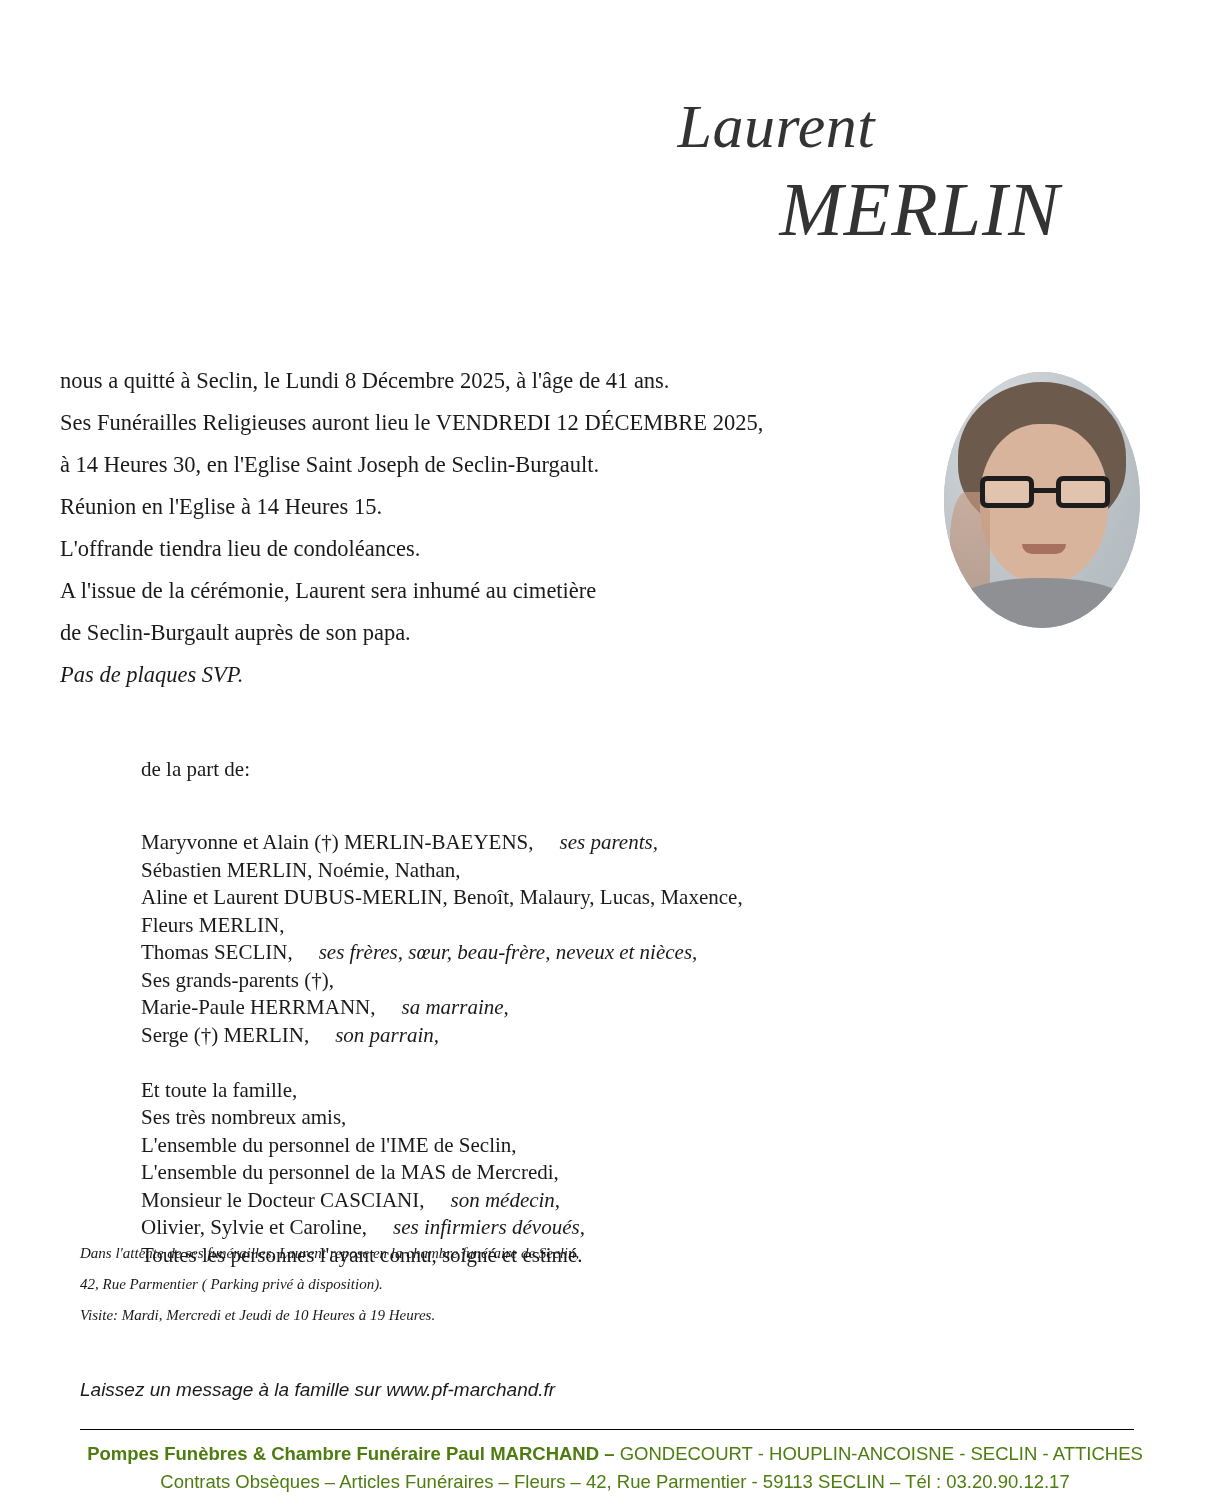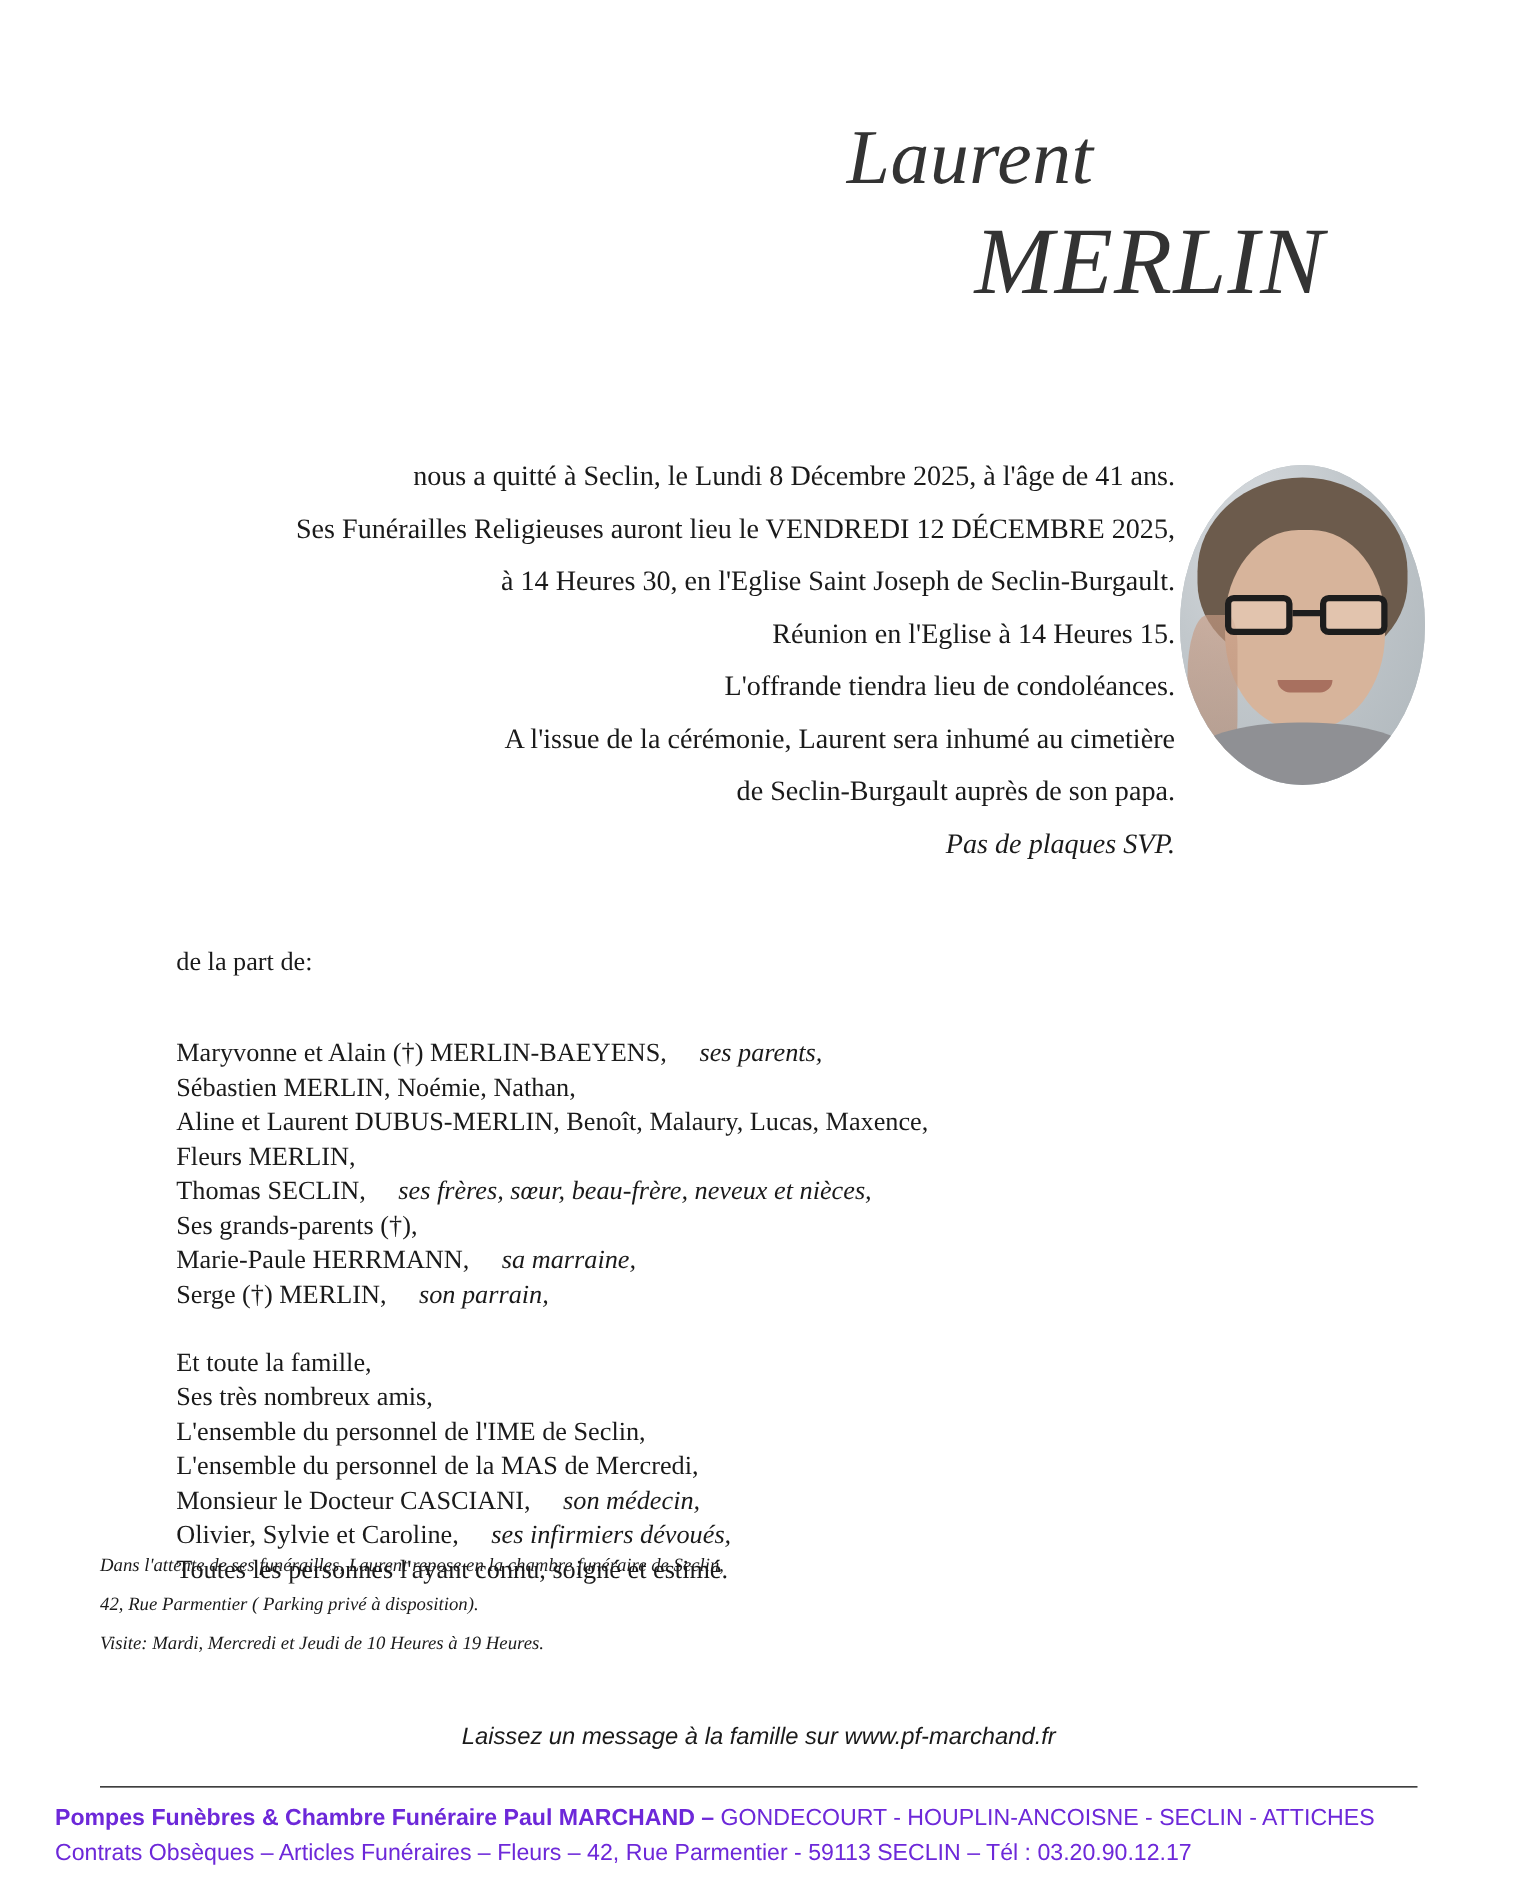--- a/index.html
+++ b/index.html
@@ -142,21 +142,21 @@
     border-radius: 40% 20% 30% 40%;
     opacity: .65;
   }
 
   
   .announce {
     position: absolute;
     top: 360px;
     left: 60px;
     width: 880px;
-    text-align: right;
+    text-align: left;
     font-size: 22.5px;
     line-height: 42px;
   }
   .announce .line {
     display: block;
     white-space: nowrap;
   }
   .announce .line.italic {
     font-style: italic;
   }
@@ -199,44 +199,45 @@
     line-height: 31px;
   }
   .chamber .line { display: block; }
 
   
   .message {
     position: absolute;
     top: 1379px;
     left: 80px;
     width: 1054px;
-    text-align: center;
+    text-align: left;
     font-family: "Liberation Sans", sans-serif;
     font-style: italic;
     font-size: 19px;
   }
 
   
   .footer-rule {
     position: absolute;
     top: 1429px;
     left: 80px;
     width: 1054px;
     height: 1px;
     background: #000000;
   }
   .footer {
     position: absolute;
     top: 1440px;
-    left: 44px;
+    left: 68px;
     width: 1094px;
+    text-align: center;
     font-family: "Liberation Sans", sans-serif;
     font-size: 18.5px;
     line-height: 28px;
-    color: #6d28d9;
+    color: #4d7c0f;
   }
   .footer .bold { font-weight: bold; }
   .footer .line { display: block; }
 </style>
 </head>
 <body>
 
 <div class="page">
 
   <div class="name-block">

